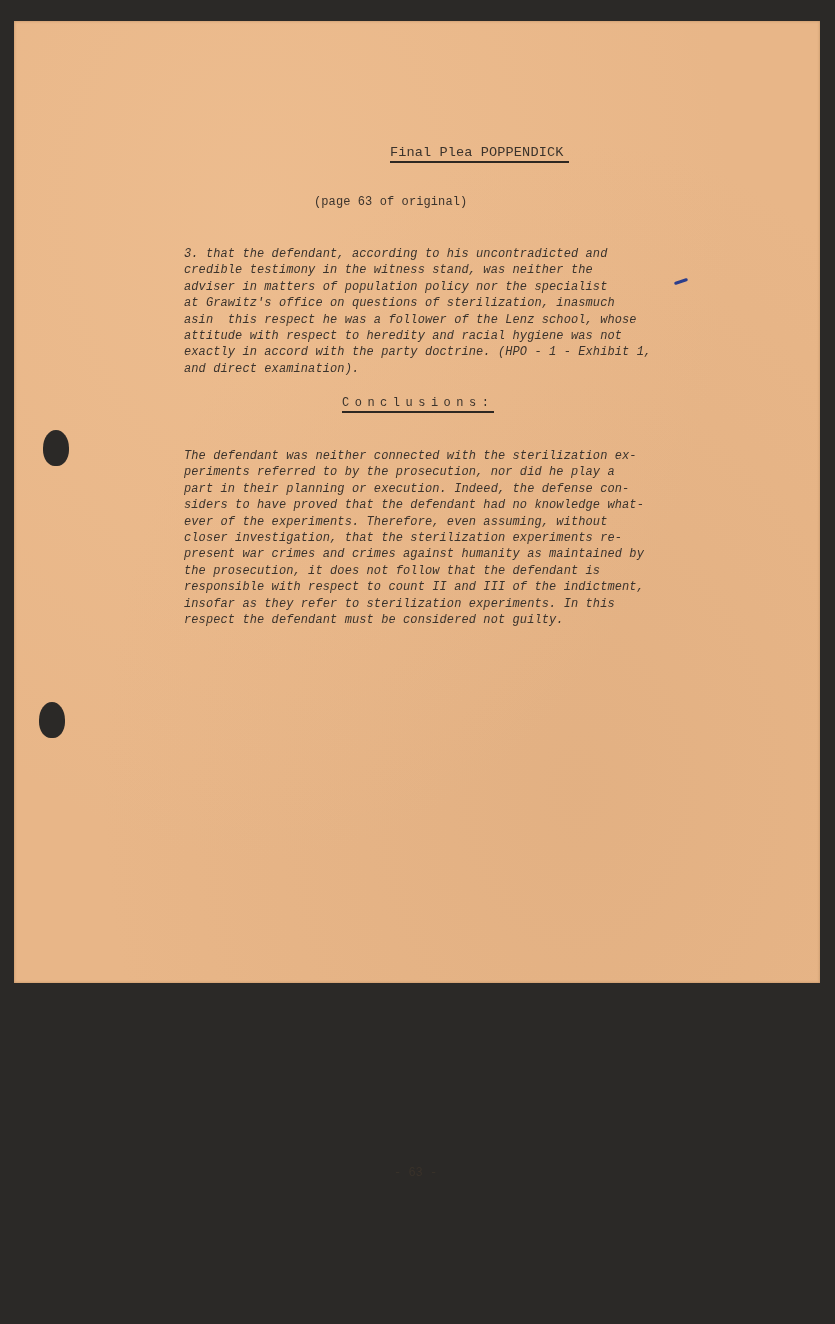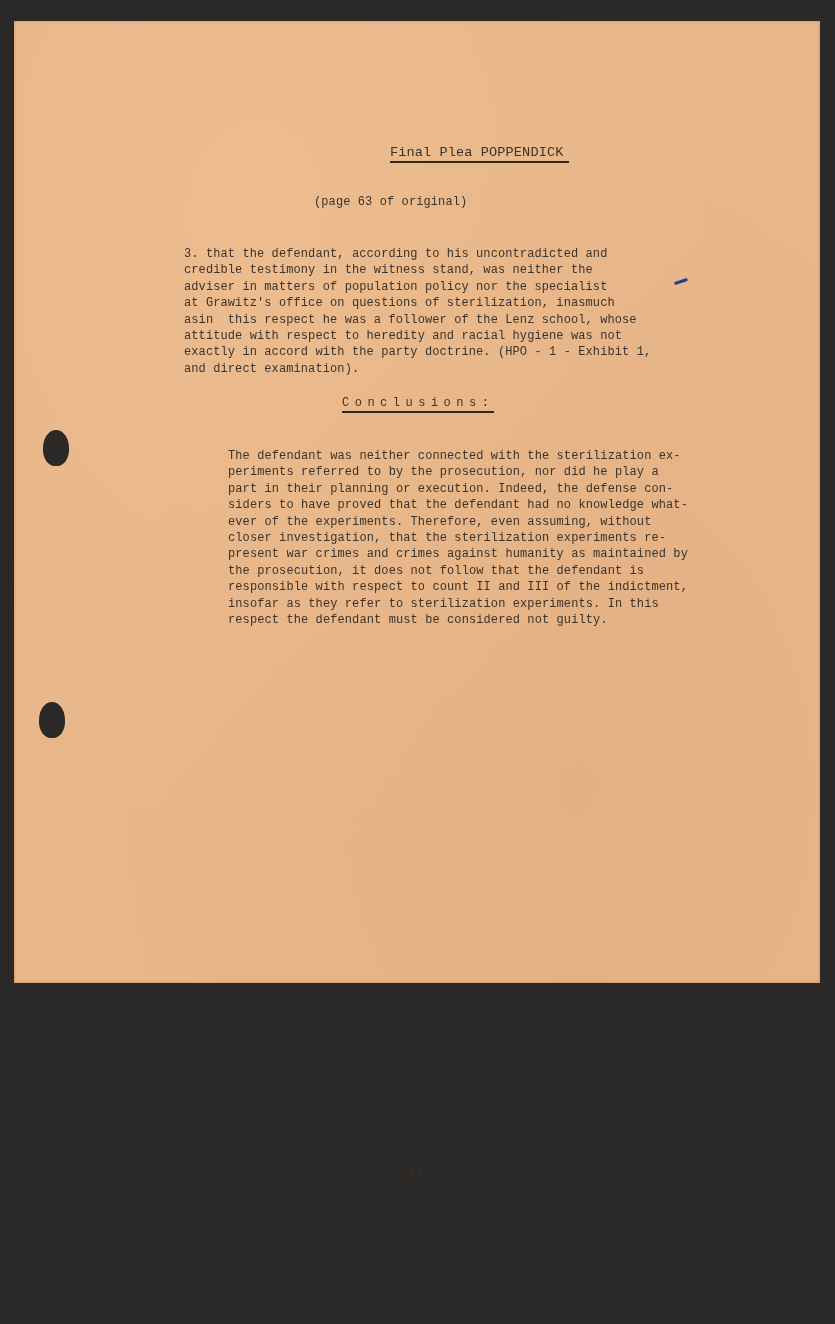--- a/index.html
+++ b/index.html
@@ -38,23 +38,24 @@
       position: absolute;
       left: 300px; top: 174px;
       white-space: pre;
     }
     .para {
       position: absolute;
       left: 170px;
       width: 560px;
       line-height: 16.4px;
       white-space: pre;
+      font-style: italic;
     }
     .para1 { top: 225px; }
-    .para2 { top: 427px; margin-left: 44px; }
+    .para2 { top: 427px; }
     .heading {
       position: absolute;
       left: 328px; top: 375px;
       letter-spacing: 5.5px;
       border-bottom: 2px solid #2e2822;
       padding-bottom: 1px;
       white-space: pre;
     }
     .page-number {
       position: absolute;

